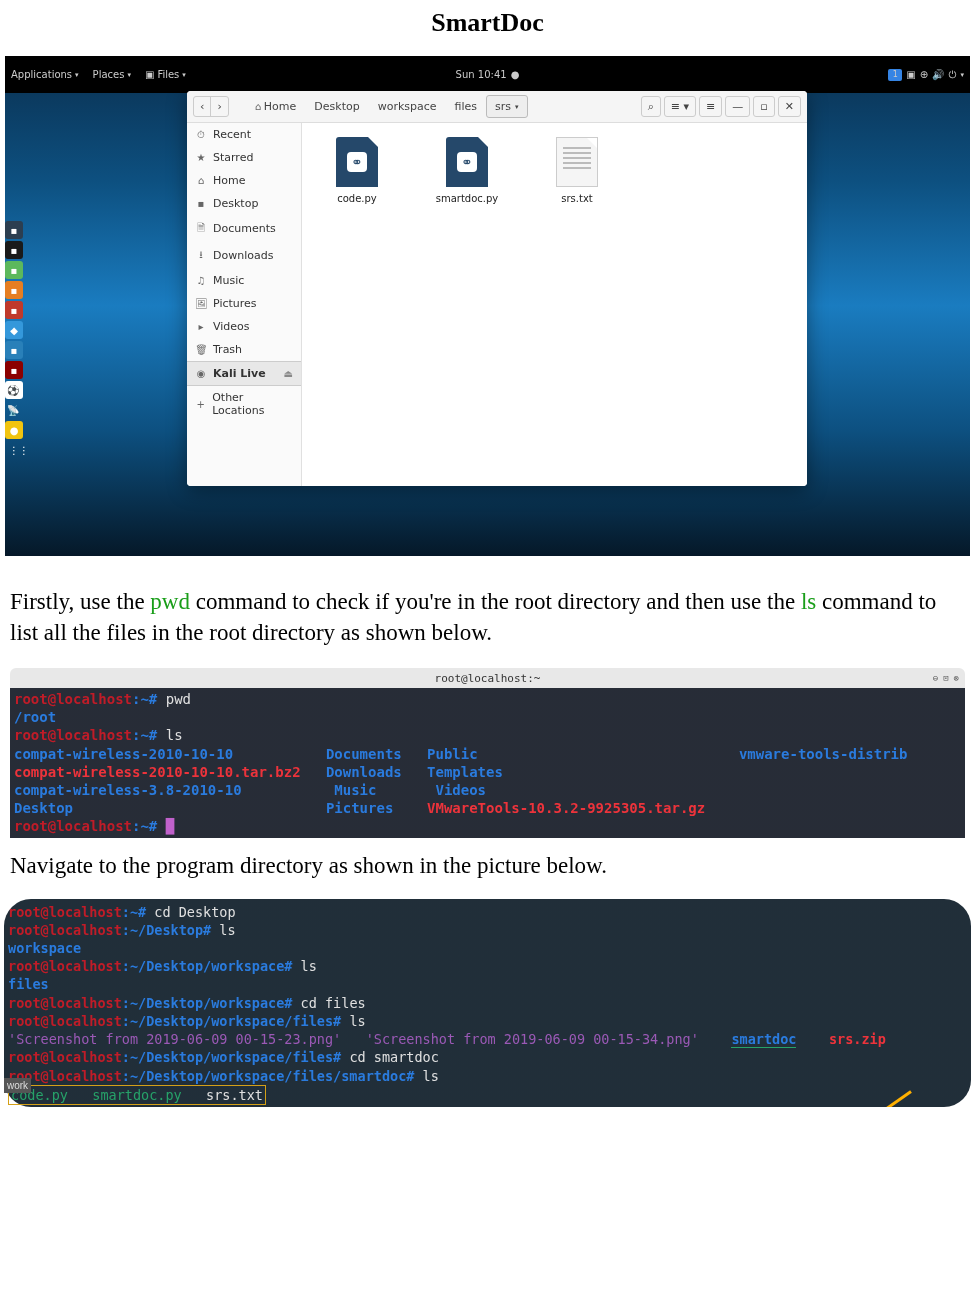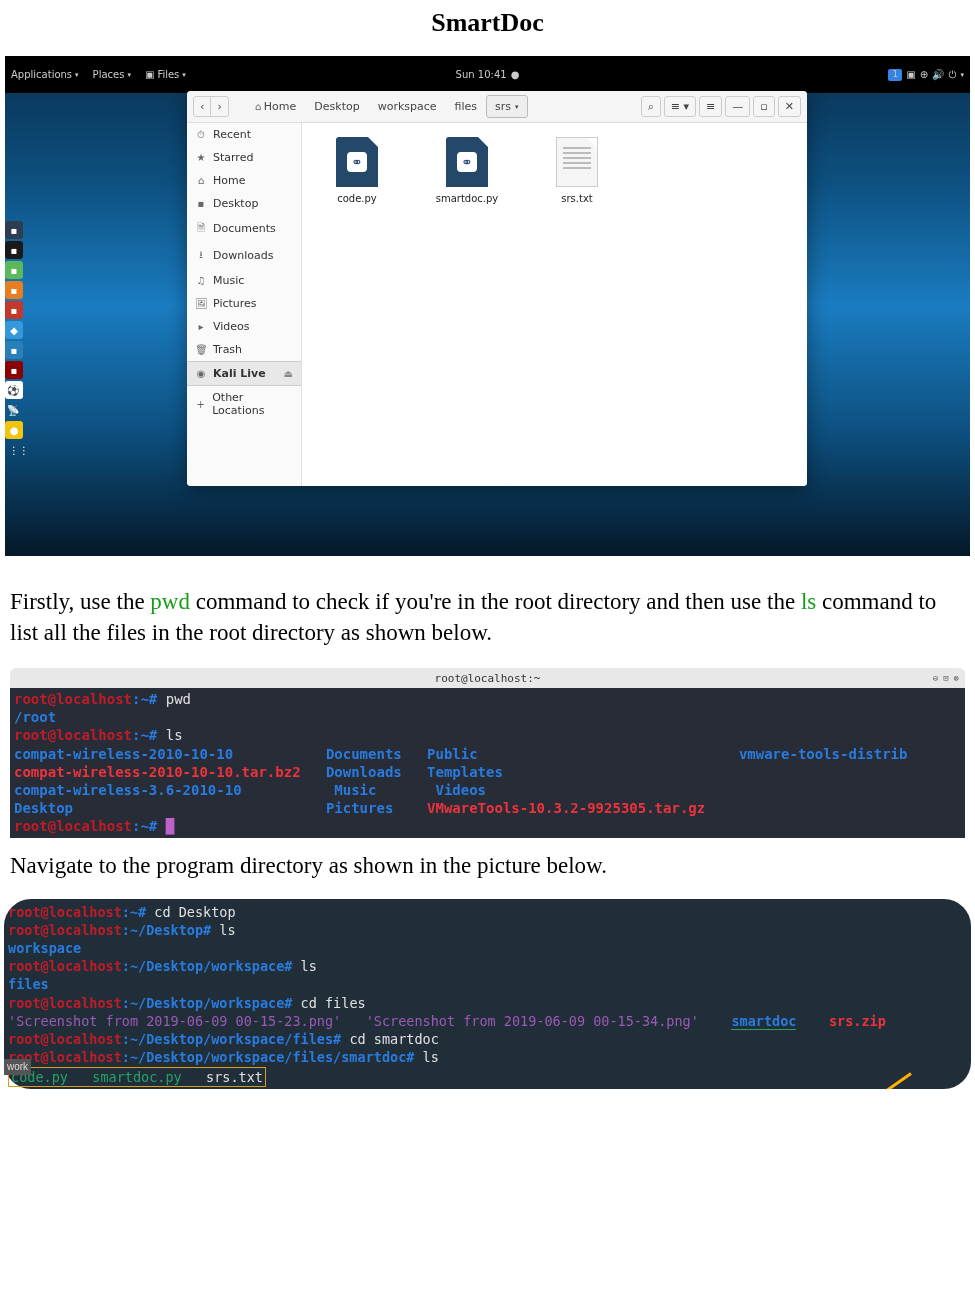--- a/index.html
+++ b/index.html
@@ -247,38 +247,39 @@
         <span>⊗</span>
       </div>
     </div>
     <div class="term-body" style="background:linear-gradient(rgba(15,25,35,0.82),rgba(15,25,35,0.82)),#aab;">
       <div class="term-content">
         <div class="tl"><span class="t-red">root@localhost</span><span class="t-blue">:~#</span><span class="t-white"> pwd</span></div>
         <div class="tl"><span class="t-blue">/root</span></div>
         <div class="tl"><span class="t-red">root@localhost</span><span class="t-blue">:~#</span><span class="t-white"> ls</span></div>
         <div class="tl"><span class="t-blue">compat-wireless-2010-10-10</span><span class="t-white">           </span><span class="t-blue">Documents</span><span class="t-white">   </span><span class="t-blue">Public</span><span class="t-white">                               </span><span class="t-blue">vmware-tools-distrib</span></div>
         <div class="tl"><span class="t-bold-red">compat-wireless-2010-10-10.tar.bz2</span><span class="t-white">   </span><span class="t-blue">Downloads</span><span class="t-white">   </span><span class="t-blue">Templates</span></div>
-        <div class="tl"><span class="t-blue">compat-wireless-3.6-2010-10</span><span class="t-white">           </span><span class="t-blue">Music</span><span class="t-white">       </span><span class="t-blue">Videos</span></div>
+        <div class="tl"><span class="t-blue">compat-wireless-3.8-2010-10</span><span class="t-white">           </span><span class="t-blue">Music</span><span class="t-white">       </span><span class="t-blue">Videos</span></div>
         <div class="tl"><span class="t-blue">Desktop</span><span class="t-white">                              </span><span class="t-blue">Pictures</span><span class="t-white">    </span><span class="t-bold-red">VMwareTools-10.3.2-9925305.tar.gz</span></div>
         <div class="tl"><span class="t-red">root@localhost</span><span class="t-blue">:~#</span><span class="t-white"> </span><span class="t-mag-cursor">█</span></div>
       </div>
     </div>
   </div>
 </div>
 
 <p class="para2">Navigate to the program directory as shown in the picture below.</p>
 
 <div class="shot3" style="background:linear-gradient(rgba(15,25,40,0.85),rgba(15,25,40,0.85)),#8a9;">
   <div class="shot3-content">
     <div class="tl"><span class="t-red">root@localhost</span><span class="t-blue">:~#</span><span class="t-white"> cd Desktop</span></div>
     <div class="tl"><span class="t-red">root@localhost</span><span class="t-blue">:~/Desktop#</span><span class="t-white"> ls</span></div>
     <div class="tl"><span class="t-blue">workspace</span></div>
     <div class="tl"><span class="t-red">root@localhost</span><span class="t-blue">:~/Desktop/workspace#</span><span class="t-white"> ls</span></div>
     <div class="tl"><span class="t-blue">files</span></div>
     <div class="tl"><span class="t-red">root@localhost</span><span class="t-blue">:~/Desktop/workspace#</span><span class="t-white"> cd files</span></div>
+    <div class="tl"><span class="t-red">root@localhost</span><span class="t-blue">:~/Desktop/workspace/files#</span><span class="t-white"> ls</span></div>
     <div class="tl"><span class="t-purple">'Screenshot from 2019-06-09 00-15-23.png'</span><span class="t-white">   </span><span class="t-purple">'Screenshot from 2019-06-09 00-15-34.png'</span><span class="t-white">    </span><span class="t-blue green-underline">smartdoc</span><span class="t-white">    </span><span class="t-bold-red">srs.zip</span></div>
     <div class="tl"><span class="t-red">root@localhost</span><span class="t-blue">:~/Desktop/workspace/files#</span><span class="t-white"> cd smartdoc</span></div>
     <div class="tl"><span class="t-red">root@localhost</span><span class="t-blue">:~/Desktop/workspace/files/smartdoc#</span><span class="t-white"> ls</span></div>
     <div class="tl"><span class="box-highlight"><span class="t-green">code.py</span><span class="t-white">   </span><span class="t-green">smartdoc.py</span><span class="t-white">   </span><span class="t-white">srs.txt</span></span></div>
   </div>
   <div class="arrow"></div>
   <div class="work-label">work</div>
 </div>
 
 </body></html>

